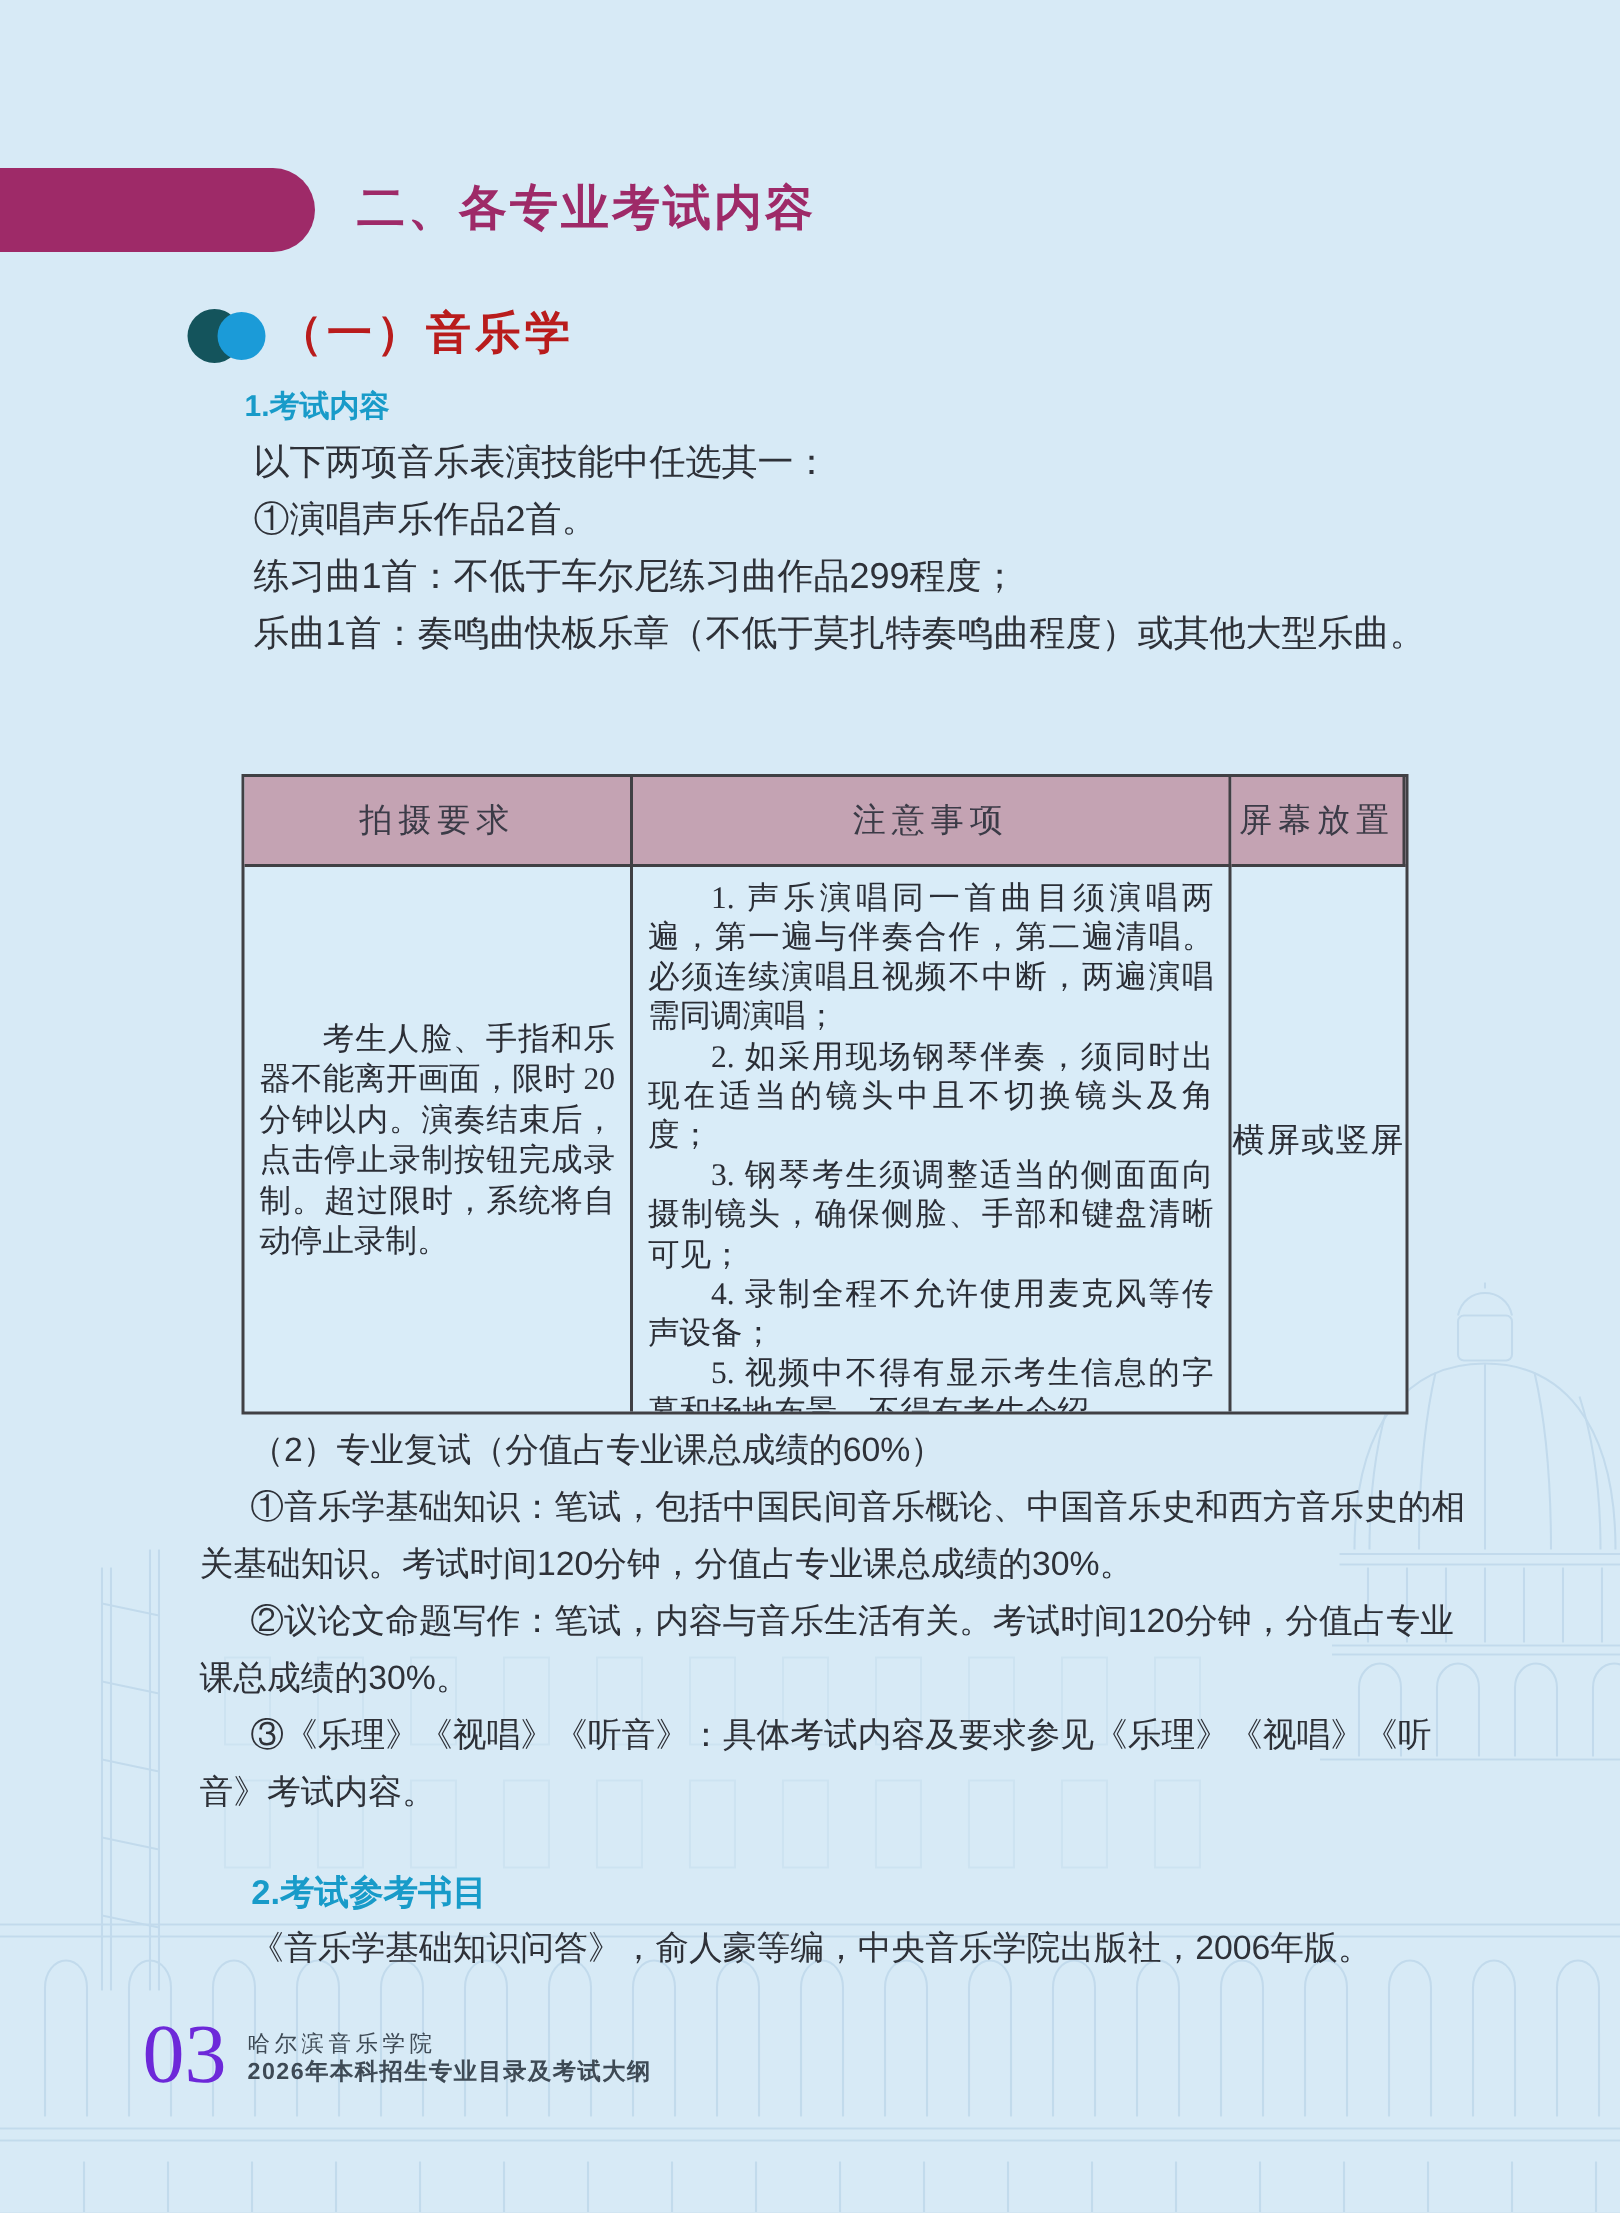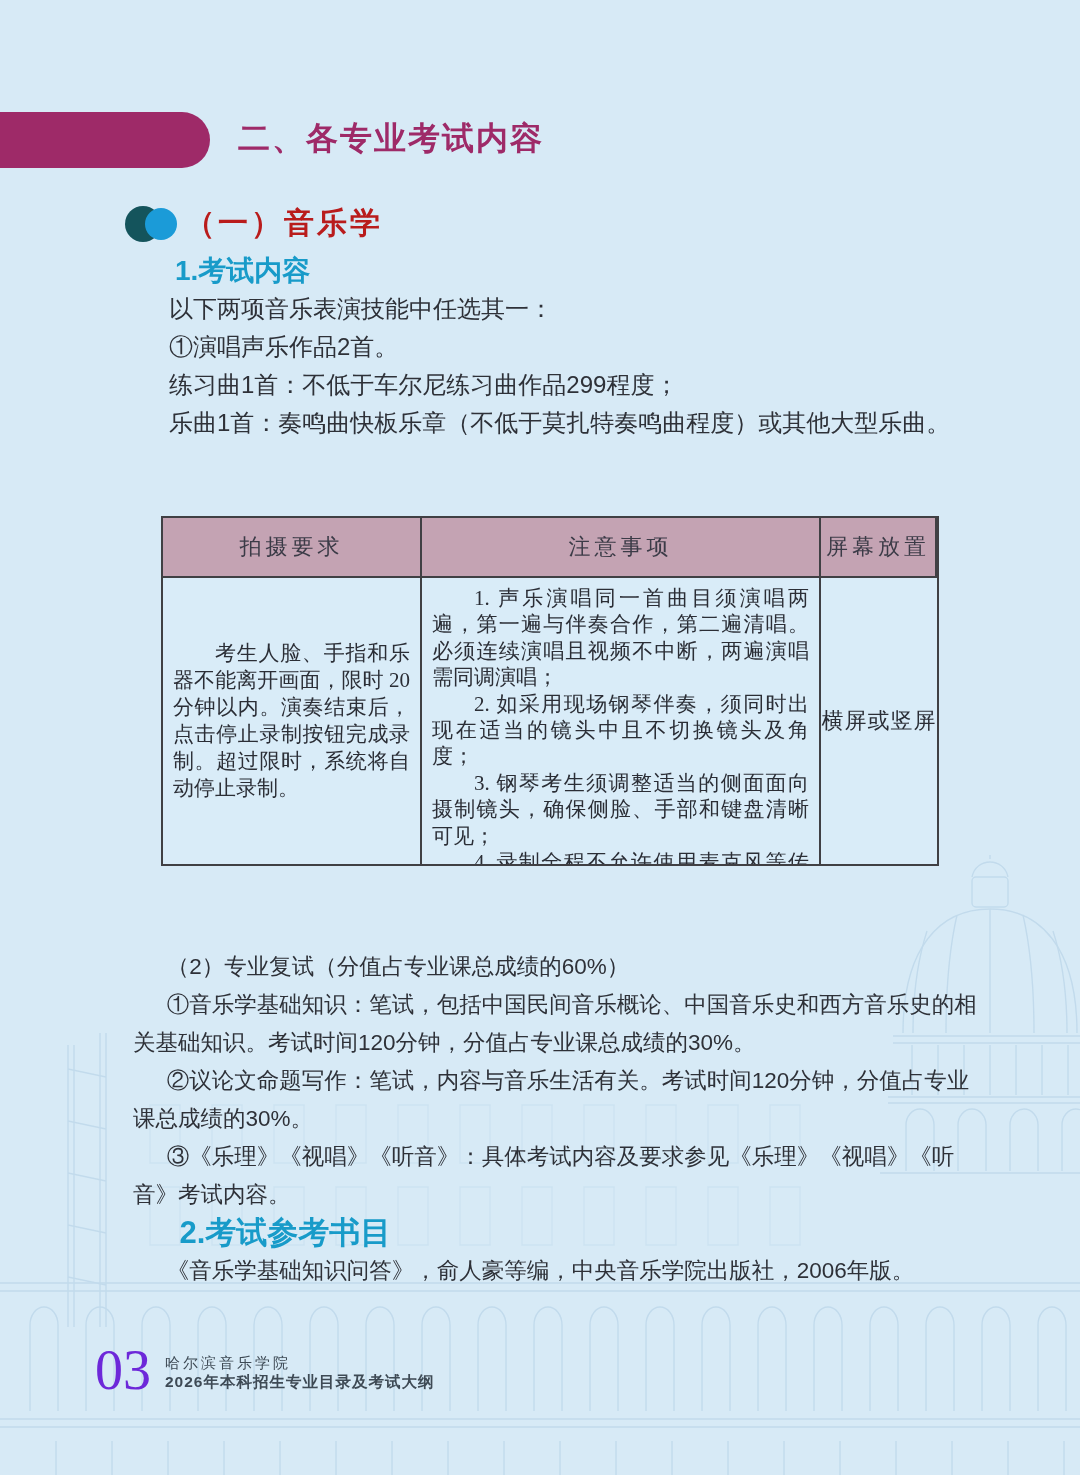--- a/index.html
+++ b/index.html
@@ -61,27 +61,27 @@
     left:133px;top:252px;width:824px;
     font-size:24px;line-height:38px;font-weight:500;
   }
   .block-bottom{
     left:133px;top:948px;width:852px;
     font-size:22.5px;line-height:38px;font-weight:500;
   }
   .sub-heading{
     color:#189bc9;font-weight:bold;text-indent:1.5em;margin:0;
   }
-  .block-top .sub-heading{font-size:28px;}
-  .block-bottom .sub-heading{font-size:31px;}
+  .block-top .sub-heading{font-size:20px;}
+  .block-bottom .sub-heading{font-size:23px;margin-top:28px;}
 
   
   .exam-table{
     position:absolute;left:161px;top:516px;
-    width:778px;height:350px;
+    width:778px;height:427px;
     border:2px solid #404044;
     box-sizing:border-box;
     display:grid;
     grid-template-columns:259px 399px 116px;
     grid-template-rows:60px 1fr;
     font-family:"Liberation Serif","DejaVu Serif",serif;
     color:#2b2e36;
     background:#d9ecf8;
   }
   .th{

